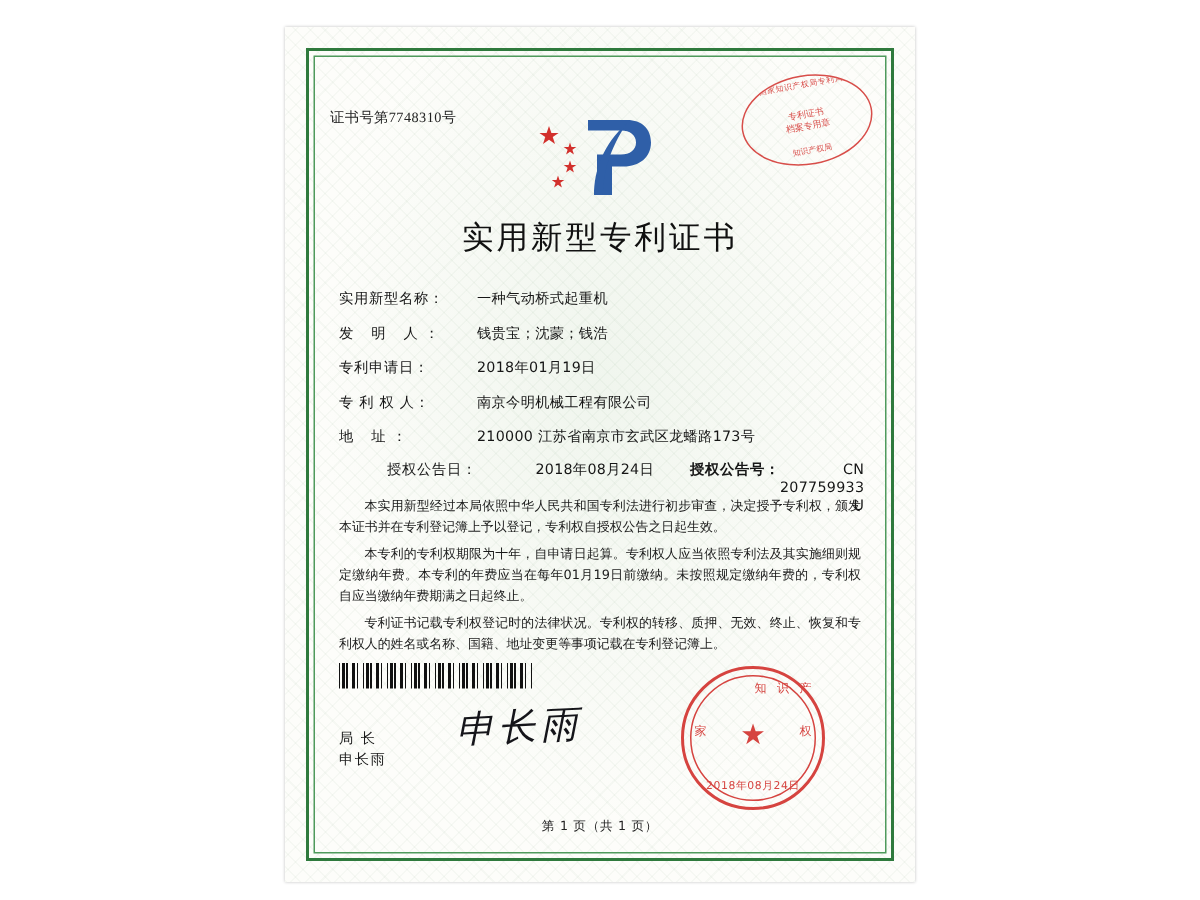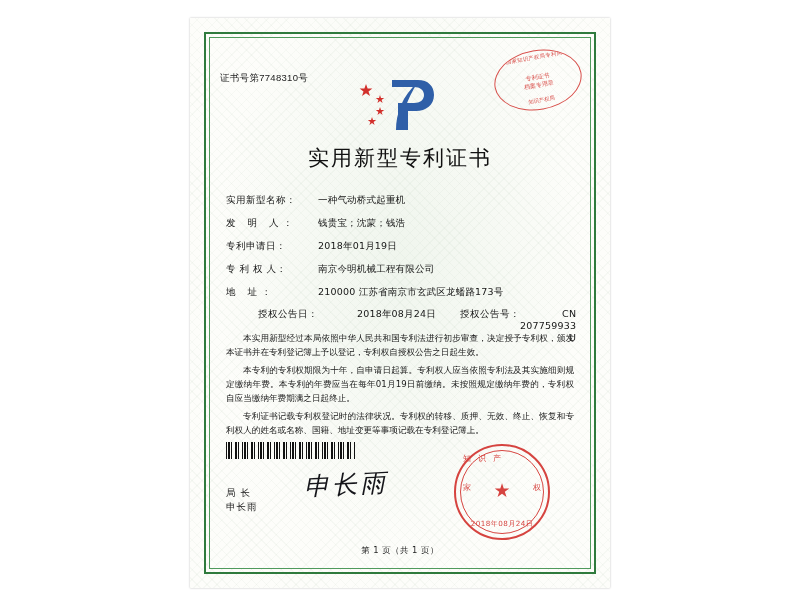--- a/index.html
+++ b/index.html
@@ -65,21 +65,21 @@
     bottom: 26px;
     color: #1c1c1c;
   }
   .cert-no {
     position: absolute;
     left: 4px;
     top: 28px;
     font-size: 9.5px;
     color: #222;
     letter-spacing: 0.3px;
-    font-family: Liberation Sans, sans-serif;
+    font-family: Liberation Serif, serif;
   }
 
   
   .stamp-top {
     position: absolute;
     right: 2px;
     top: 6px;
     width: 86px;
     height: 58px;
     border: 1.6px solid #d2302c;
@@ -175,21 +175,21 @@
     font-size: 9.5px;
     line-height: 1.25;
     text-align: right;
   }
   .frow-split .half {
     display: flex;
     align-items: baseline;
   }
   .frow-split .half.left { width: 210px; flex: 0 0 210px; }
   .frow-split .half .flabel { width: 92px; flex: 0 0 92px; }
-  .frow-split .half.right .flabel { width: 84px; flex: 0 0 84px; }
+  .frow-split .half.right .flabel { width: 84px; flex: 0 0 84px; font-weight: bold; }
 
   
   .body-text {
     position: absolute;
     left: 10px;
     right: 10px;
     top: 288px;
     font-size: 8.6px;
     line-height: 1.62;
     color: #1a1a1a;
@@ -260,21 +260,21 @@
     transform: translate(-50%, -58%);
     font-size: 19px;
     line-height: 1;
     color: #d2302c;
   }
   .seal .seal-arc-ch {
     position: absolute;
     left: 0;
     right: 0;
     top: 7px;
-    text-align: left;
+    text-align: right;
     font-size: 8px;
     letter-spacing: 7px;
     text-indent: 7px;
   }
   .seal .seal-bottom {
     position: absolute;
     left: 0;
     right: 0;
     bottom: 9px;
     text-align: center;

